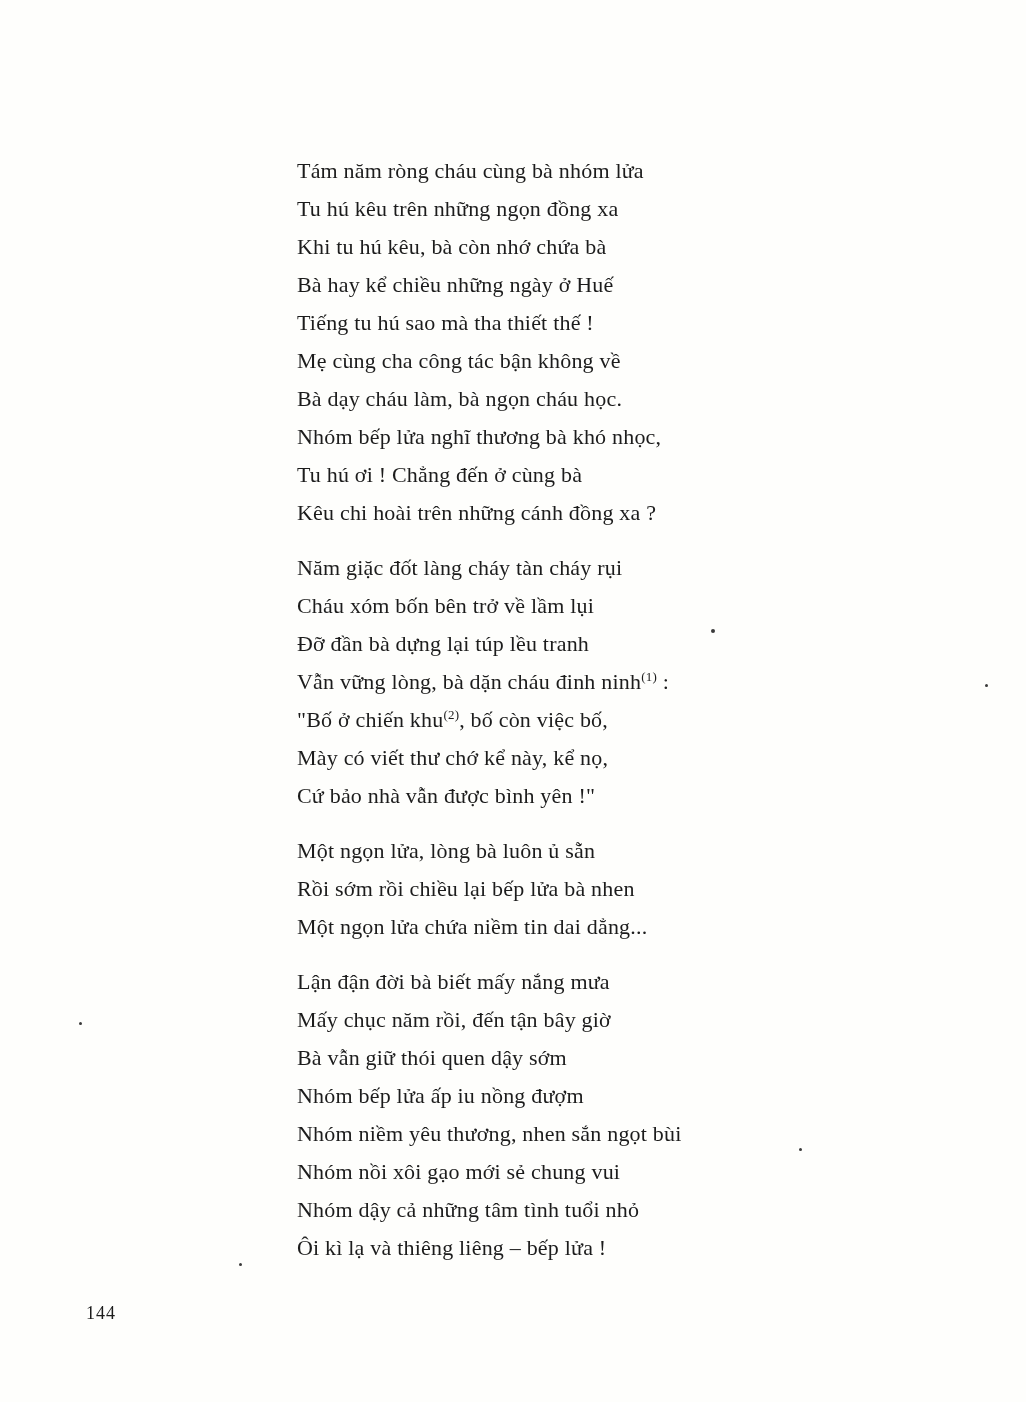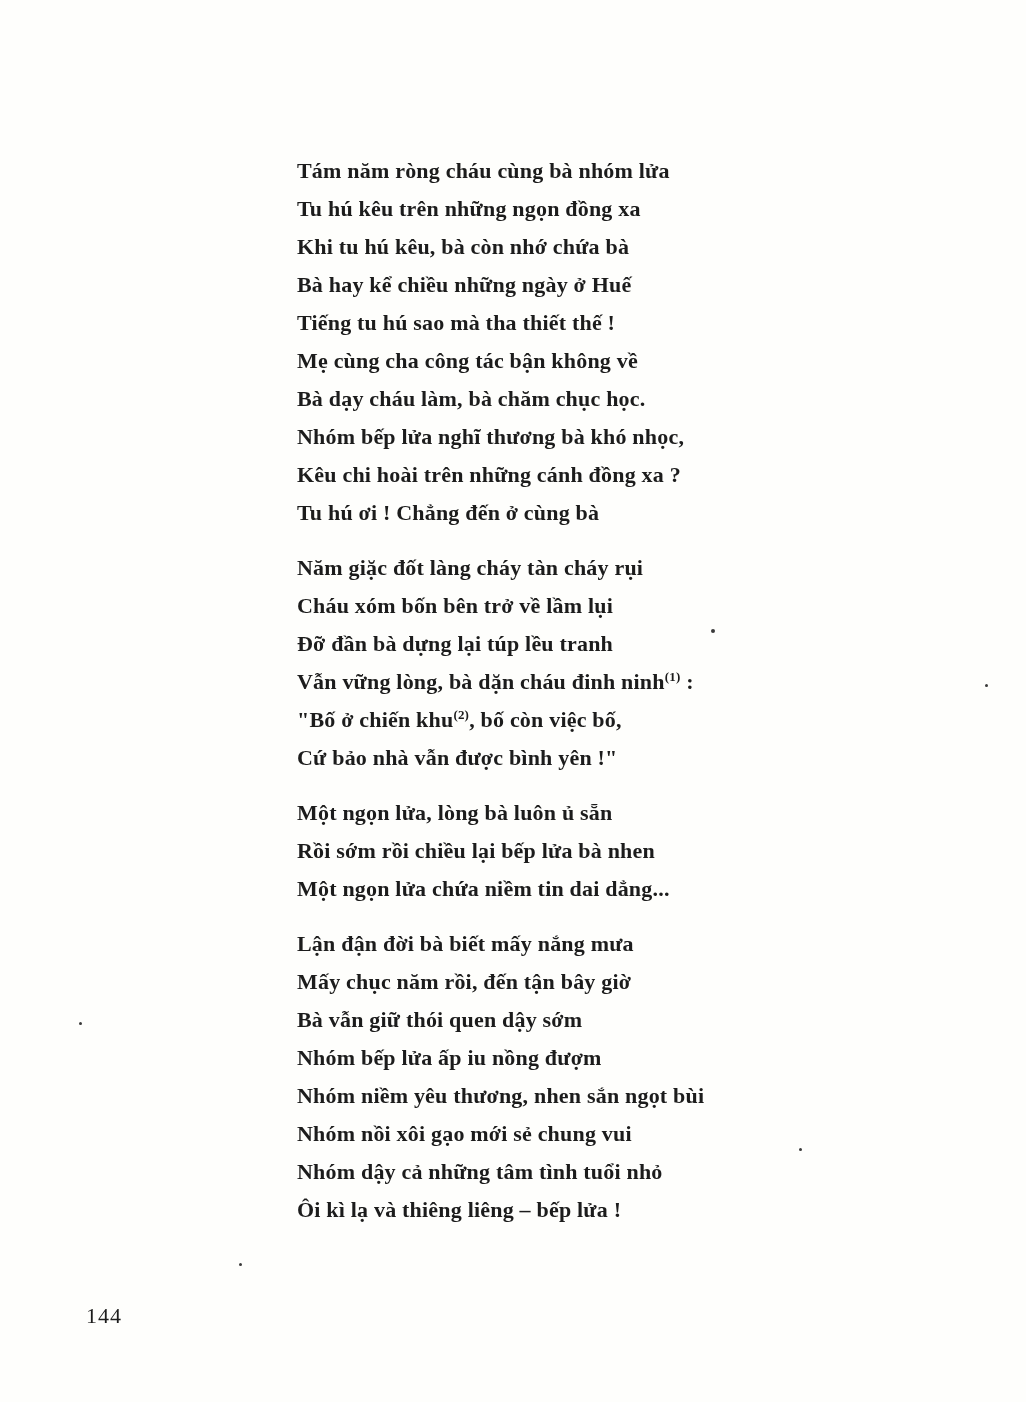--- a/index.html
+++ b/index.html
@@ -17,42 +17,41 @@
   }
   .page {
     position: absolute;
     inset: 0;
   }
   .poem {
     position: absolute;
     left: 297px;
     top: 152px;
     width: 620px;
-    font-weight: bold;
   }
   .stanza {
     margin: 0 0 17px 0;
   }
   .line {
     margin: 0;
     font-size: 22px;
     line-height: 38px;
     white-space: nowrap;
     letter-spacing: 0.2px;
   }
   .line sup {
     font-size: 13px;
     line-height: 0;
     vertical-align: super;
   }
   .page-number {
     position: absolute;
     left: 86px;
     top: 1303px;
-    font-size: 22px;
+    font-size: 18px;
     letter-spacing: 1px;
   }
   .speck {
     position: absolute;
     background: #3a3a3a;
     border-radius: 50%;
   }
 </style>
 </head>
 <body>
@@ -60,31 +59,32 @@
 <div class="page">
 
   <div class="poem">
       <div class="stanza">
         <p class="line">Tám năm ròng cháu cùng bà nhóm lửa</p>
         <p class="line">Tu hú kêu trên những ngọn đồng xa</p>
         <p class="line">Khi tu hú kêu, bà còn nhớ chứa bà</p>
         <p class="line">Bà hay kể chiều những ngày ở Huế</p>
         <p class="line">Tiếng tu hú sao mà tha thiết thế !</p>
         <p class="line">Mẹ cùng cha công tác bận không về</p>
-        <p class="line">Bà dạy cháu làm, bà chăm chục học.</p>
+        <p class="line">Bà dạy cháu làm, bà ngọn cháu học.</p>
         <p class="line">Nhóm bếp lửa nghĩ thương bà khó nhọc,</p>
+        <p class="line">Tu hú ơi ! Chẳng đến ở cùng bà</p>
         <p class="line">Kêu chi hoài trên những cánh đồng xa ?</p>
-        <p class="line">Tu hú ơi ! Chẳng đến ở cùng bà</p>
       </div>
       <div class="stanza">
         <p class="line">Năm giặc đốt làng cháy tàn cháy rụi</p>
         <p class="line">Cháu xóm bốn bên trở về lầm lụi</p>
         <p class="line">Đỡ đần bà dựng lại túp lều tranh</p>
         <p class="line">Vẫn vững lòng, bà dặn cháu đinh ninh<sup>(1)</sup> :</p>
         <p class="line">"Bố ở chiến khu<sup>(2)</sup>, bố còn việc bố,</p>
+        <p class="line">Mày có viết thư chớ kể này, kể nọ,</p>
         <p class="line">Cứ bảo nhà vẫn được bình yên !"</p>
       </div>
       <div class="stanza">
         <p class="line">Một ngọn lửa, lòng bà luôn ủ sẵn</p>
         <p class="line">Rồi sớm rồi chiều lại bếp lửa bà nhen</p>
         <p class="line">Một ngọn lửa chứa niềm tin dai dẳng...</p>
       </div>
       <div class="stanza">
         <p class="line">Lận đận đời bà biết mấy nắng mưa</p>
         <p class="line">Mấy chục năm rồi, đến tận bây giờ</p>

